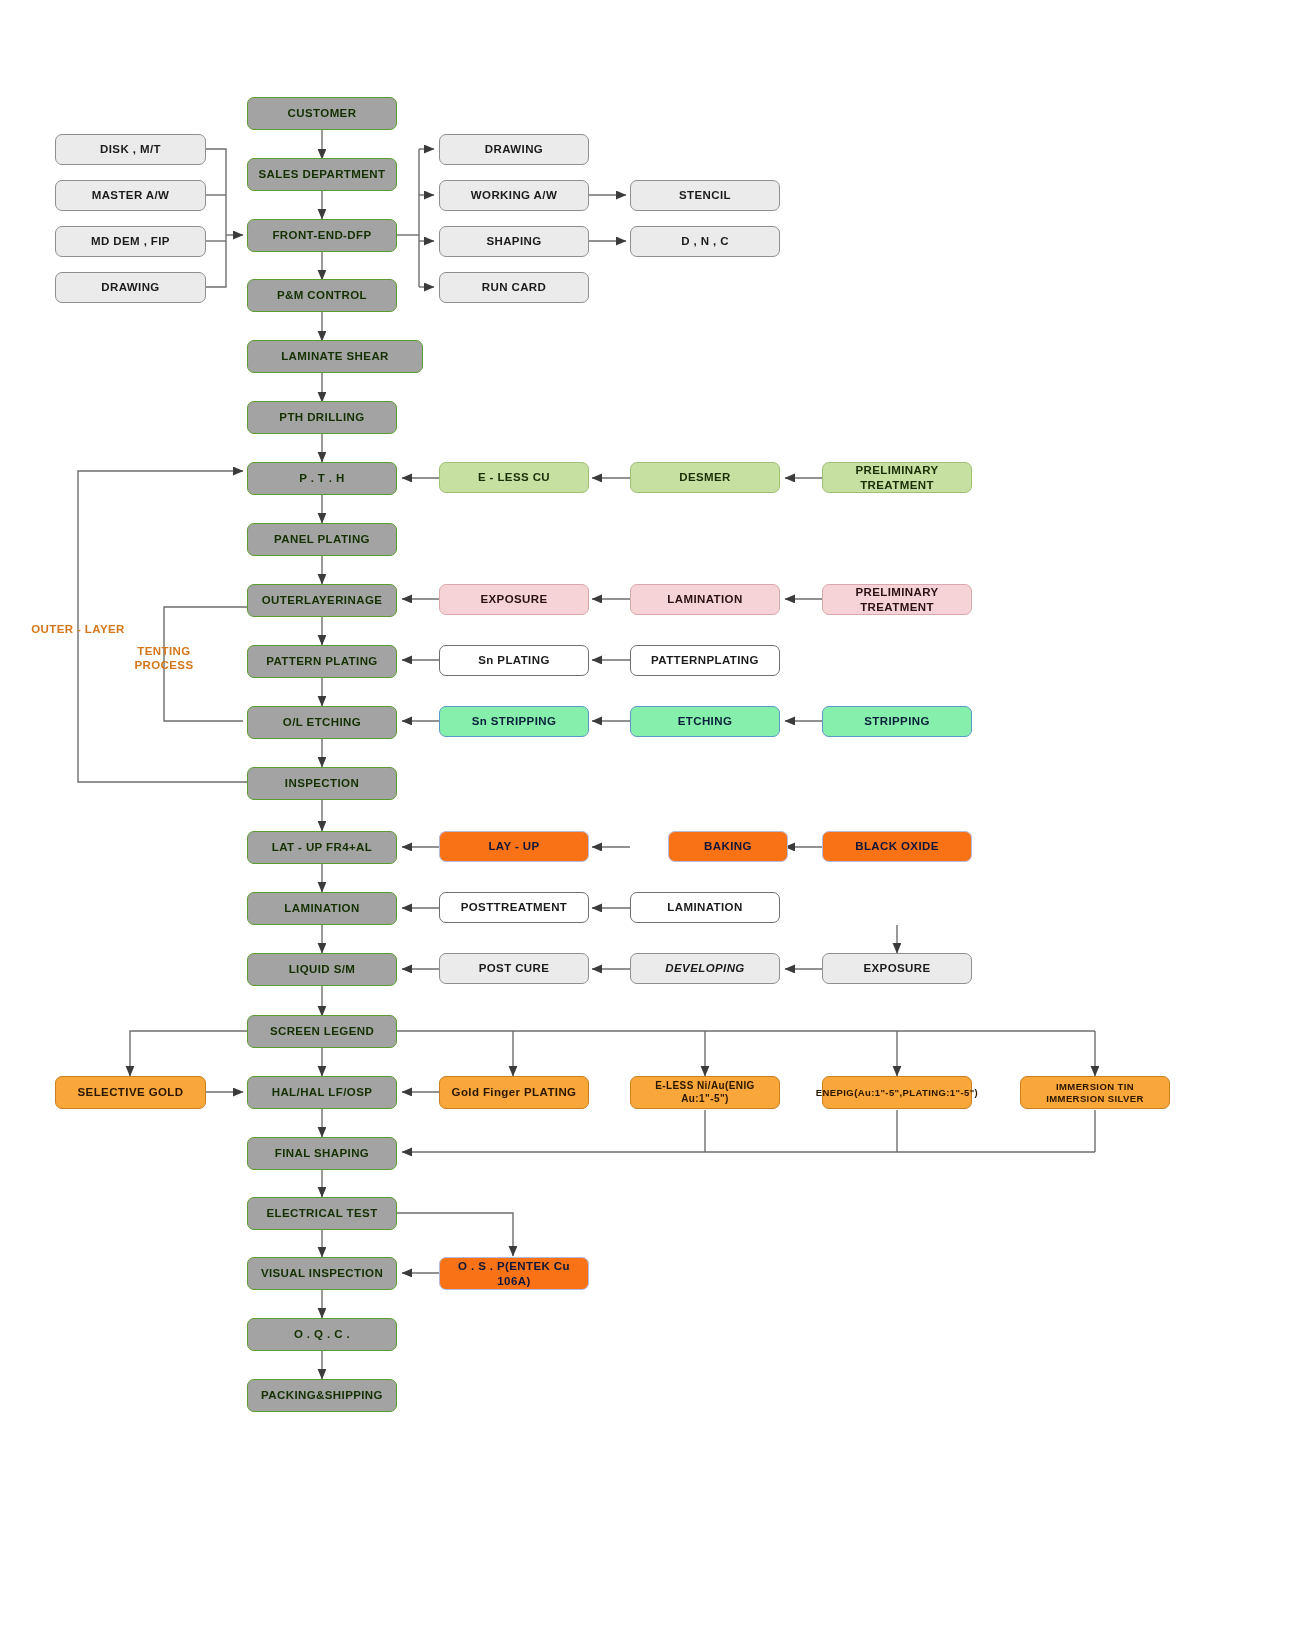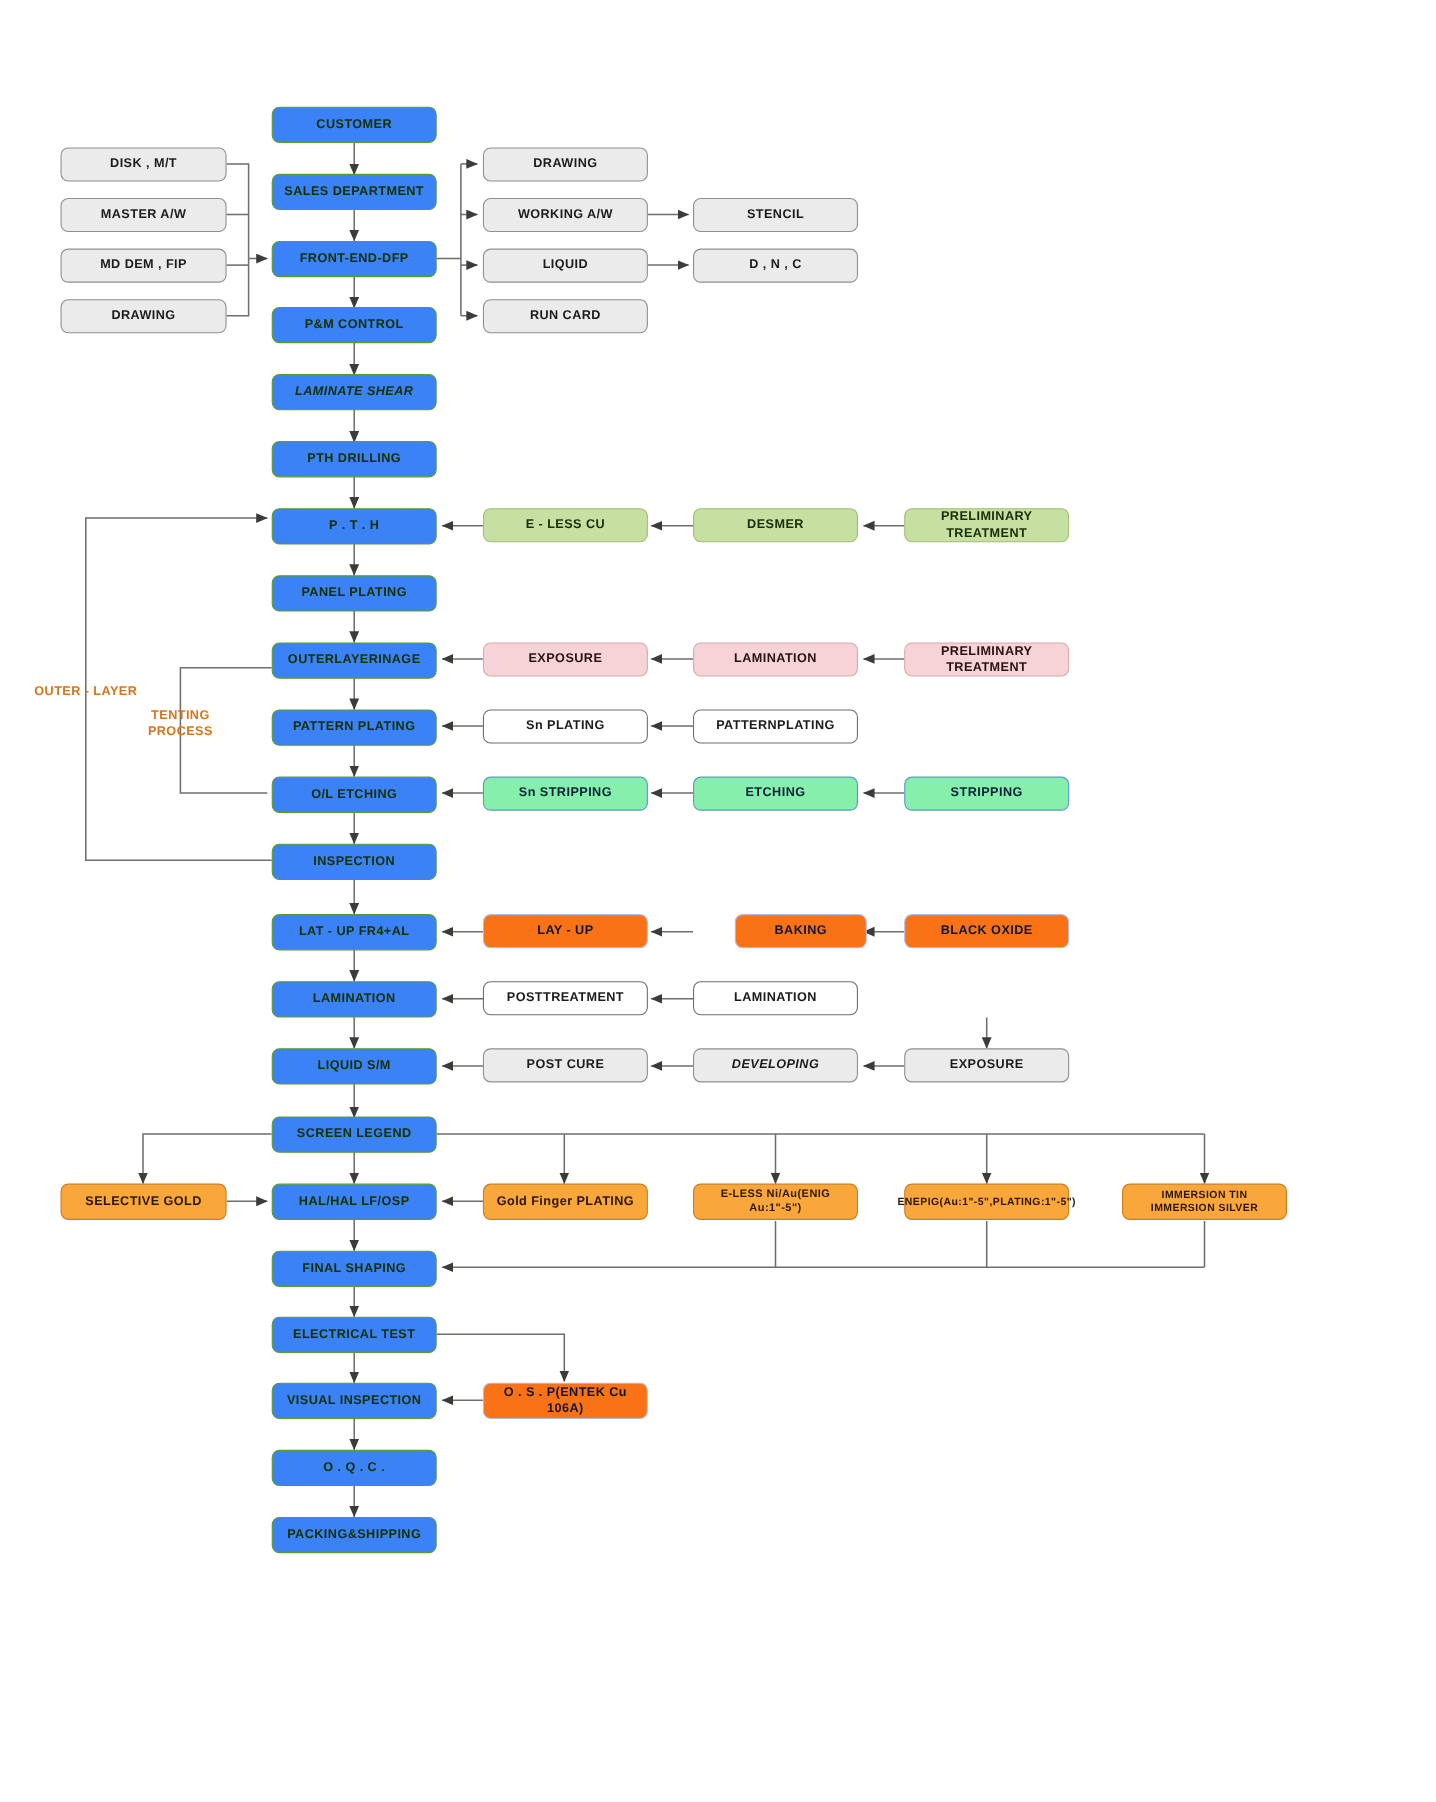--- a/index.html
+++ b/index.html
@@ -2,21 +2,21 @@
 <html><head>
 <meta charset="utf-8">
 <style>
   html,body{margin:0;padding:0;background:#ffffff;}
   body{font-family:"Liberation Sans","DejaVu Sans",sans-serif;}
   #canvas{position:relative;width:1305px;height:1638px;background:#ffffff;overflow:hidden;}
   .node{position:absolute;box-sizing:border-box;display:flex;align-items:center;justify-content:center;
         text-align:center;border-radius:7px;border:1px solid #8a8a8a;
         font-size:11.5px;font-weight:700;letter-spacing:.4px;color:#1b1b1b;line-height:1.25;
         padding:2px 4px;}
-  .green{background:#3b82f6;border-color:#5a9c2e;color:#143000;}
+  .green{background:#a3a3a3;border-color:#5a9c2e;color:#143000;}
   .greenlite{background:#c5e0a0;border-color:#9fc074;color:#1b2d07;}
   .grey{background:#ebebeb;border-color:#8f8f8f;color:#1b1b1b;}
   .white{background:#ffffff;border-color:#6f6f6f;color:#1b1b1b;}
   .pink{background:#f6d3d6;border-color:#d9a8ad;color:#2a1113;}
   .blue{background:#86efac;border-color:#5a99c6;color:#06203a;}
   .lav{background:#f97316;border-color:#b3bbe3;color:#10163a;}
   .orange{background:#f9a63a;border-color:#c9801f;color:#2b1600;}
   .ann{position:absolute;color:#d4761a;font-size:11.5px;font-weight:700;letter-spacing:.4px;
        text-align:center;line-height:1.2;}
   svg.wires{position:absolute;left:0;top:0;width:1305px;height:1638px;pointer-events:none;}
@@ -123,42 +123,42 @@
 
   <div class="node grey" style="left:55px;top:134px;width:151px;height:31px;">DISK , M/T</div>
   <div class="node grey" style="left:55px;top:180px;width:151px;height:31px;">MASTER A/W</div>
   <div class="node grey" style="left:55px;top:226px;width:151px;height:31px;">MD DEM , FIP</div>
   <div class="node grey" style="left:55px;top:272px;width:151px;height:31px;">DRAWING</div>
 
   <div class="node green" style="left:247px;top:97px;width:150px;height:33px;">CUSTOMER</div>
   <div class="node green" style="left:247px;top:158px;width:150px;height:33px;">SALES DEPARTMENT</div>
   <div class="node green" style="left:247px;top:219px;width:150px;height:33px;">FRONT-END-DFP</div>
   <div class="node green" style="left:247px;top:279px;width:150px;height:33px;">P&amp;M CONTROL</div>
-  <div class="node green" style="left:247px;top:340px;width:150px;height:33px;font-style:italic;">LAMINATE SHEAR</div>
+  <div class="node green" style="left:247px;top:340px;width:176px;height:33px;">LAMINATE SHEAR</div>
   <div class="node green" style="left:247px;top:401px;width:150px;height:33px;">PTH DRILLING</div>
   <div class="node green" style="left:247px;top:462px;width:150px;height:33px;text-align:center;">P . T . H</div>
   <div class="node green" style="left:247px;top:523px;width:150px;height:33px;">PANEL PLATING</div>
   <div class="node green" style="left:247px;top:584px;width:150px;height:33px;">OUTERLAYERINAGE</div>
   <div class="node green" style="left:247px;top:645px;width:150px;height:33px;">PATTERN PLATING</div>
   <div class="node green" style="left:247px;top:706px;width:150px;height:33px;">O/L ETCHING</div>
   <div class="node green" style="left:247px;top:767px;width:150px;height:33px;">INSPECTION</div>
   <div class="node green" style="left:247px;top:831px;width:150px;height:33px;">LAT - UP     FR4+AL</div>
   <div class="node green" style="left:247px;top:892px;width:150px;height:33px;">LAMINATION</div>
   <div class="node green" style="left:247px;top:953px;width:150px;height:33px;">LIQUID S/M</div>
   <div class="node green" style="left:247px;top:1015px;width:150px;height:33px;">SCREEN LEGEND</div>
   <div class="node green" style="left:247px;top:1076px;width:150px;height:33px;">HAL/HAL LF/OSP</div>
   <div class="node green" style="left:247px;top:1137px;width:150px;height:33px;">FINAL SHAPING</div>
   <div class="node green" style="left:247px;top:1197px;width:150px;height:33px;">ELECTRICAL TEST</div>
   <div class="node green" style="left:247px;top:1257px;width:150px;height:33px;">VISUAL INSPECTION</div>
   <div class="node green" style="left:247px;top:1318px;width:150px;height:33px;">O . Q . C .</div>
   <div class="node green" style="left:247px;top:1379px;width:150px;height:33px;">PACKING&amp;SHIPPING</div>
 
   <div class="node grey" style="left:439px;top:134px;width:150px;height:31px;">DRAWING</div>
   <div class="node grey" style="left:439px;top:180px;width:150px;height:31px;">WORKING A/W</div>
-  <div class="node grey" style="left:439px;top:226px;width:150px;height:31px;">LIQUID</div>
+  <div class="node grey" style="left:439px;top:226px;width:150px;height:31px;">SHAPING</div>
   <div class="node grey" style="left:439px;top:272px;width:150px;height:31px;">RUN CARD</div>
   <div class="node grey" style="left:630px;top:180px;width:150px;height:31px;">STENCIL</div>
   <div class="node grey" style="left:630px;top:226px;width:150px;height:31px;">D , N , C</div>
 
   <div class="node greenlite" style="left:439px;top:462px;width:150px;height:31px;">E - LESS CU</div>
   <div class="node greenlite" style="left:630px;top:462px;width:150px;height:31px;">DESMER</div>
   <div class="node greenlite" style="left:822px;top:462px;width:150px;height:31px;">PRELIMINARY TREATMENT</div>
 
   <div class="node pink" style="left:439px;top:584px;width:150px;height:31px;">EXPOSURE</div>
   <div class="node pink" style="left:630px;top:584px;width:150px;height:31px;">LAMINATION</div>

